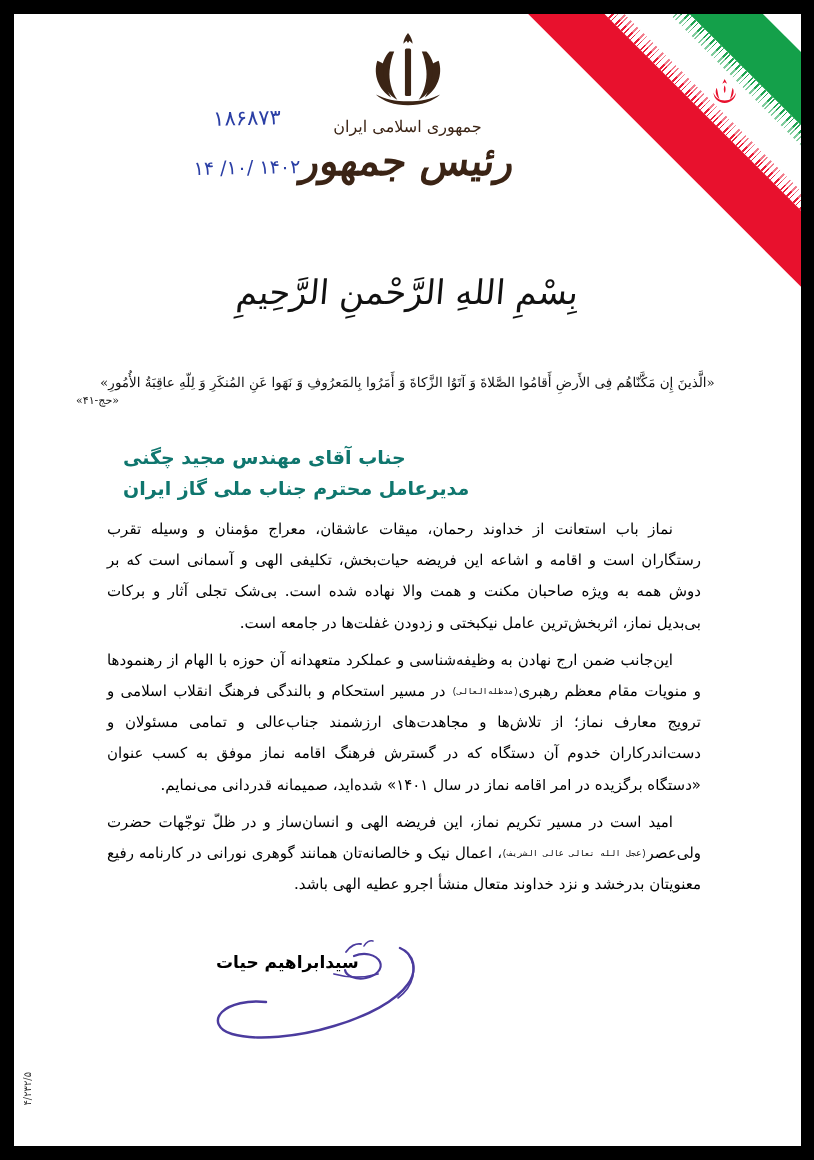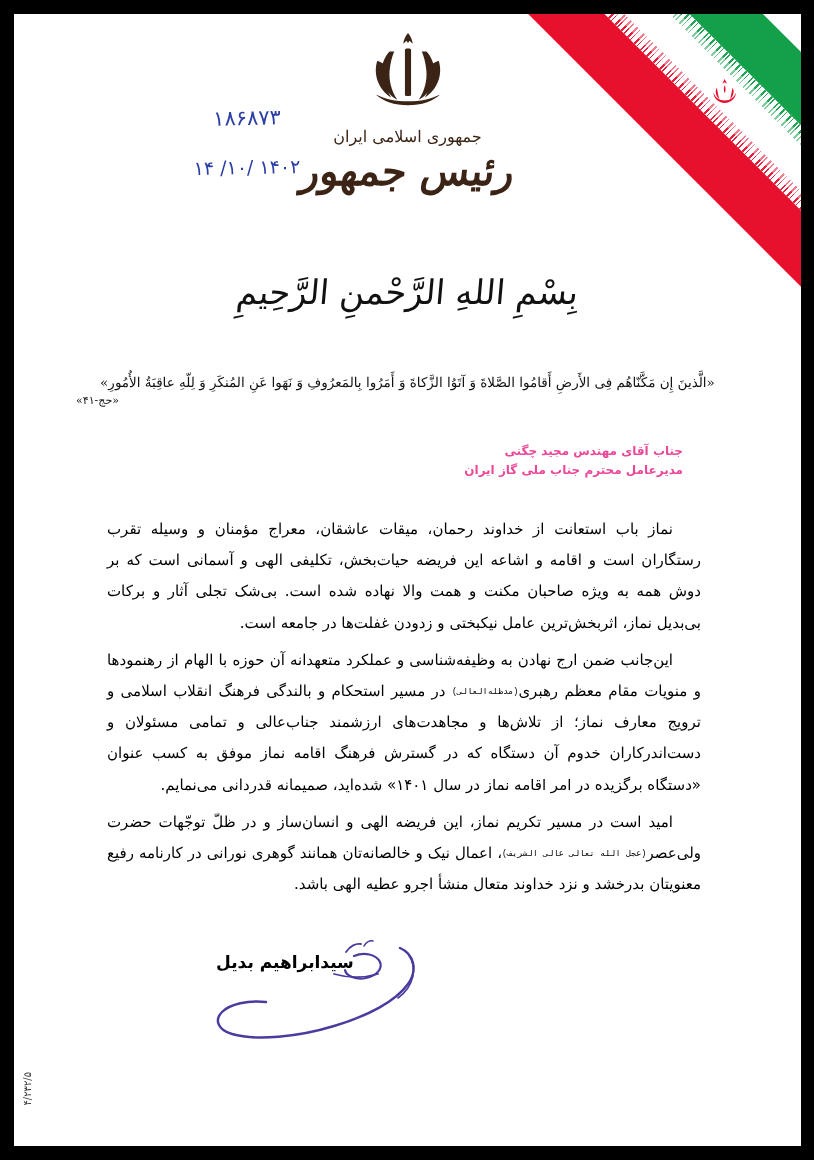--- a/index.html
+++ b/index.html
@@ -91,21 +91,21 @@
     width: 100%;
     text-align: center;
   }
   #emblem-wrap {
     width: 92px;
     margin: 0 auto;
     color: #3b2415;
   }
   #emblem-wrap svg { width: 100%; height: auto; display: block; }
   #republic-name {
-    margin-top: 13px;
+    margin-top: 3px;
     font-size: 16px;
     color: #3b2415;
     font-family: "DejaVu Serif", "Liberation Serif", serif;
     letter-spacing: -0.5px;
   }
   #president-title {
     margin-top: 4px;
     font-size: 40px;
     color: #3b2415;
     font-family: "DejaVu Serif", "Liberation Serif", serif;
@@ -171,24 +171,24 @@
     padding-left: 62px;
     font-family: "DejaVu Serif", "Liberation Serif", serif;
   }
 
   
   #addressee {
     position: absolute;
     top: 428px;
     right: 118px;
     width: 560px;
-    text-align: right;
+    text-align: left;
     font-weight: bold;
-    font-size: 12px;
-    color: #ec4899;
+    font-size: 19px;
+    color: #0f766e;
     line-height: 1.62;
     font-family: "DejaVu Sans", "Liberation Sans", sans-serif;
   }
 
   
   #body-text {
     position: absolute;
     top: 500px;
     right: 100px;
     width: 594px;
@@ -315,21 +315,21 @@
       <div>مدیرعامل محترم جناب ملی گاز ایران</div>
     </div>
 
     <div id="body-text">
       <p>نماز باب استعانت از خداوند رحمان، میقات عاشقان، معراج مؤمنان و وسیله تقرب رستگاران است و اقامه و اشاعه این فریضه حیات‌بخش، تکلیفی الهی و آسمانی است که بر دوش همه به ویژه صاحبان مکنت و همت والا نهاده شده است. بی‌شک تجلی آثار و برکات بی‌بدیل نماز، اثربخش‌ترین عامل نیکبختی و زدودن غفلت‌ها در جامعه است.</p>
       <p><span>این‌جانب ضمن ارج نهادن به وظیفه‌شناسی و عملکرد متعهدانه آن حوزه با الهام از رهنمودها و منویات مقام معظم رهبری</span><span class="honorific">(مدظله‌العالی)</span><span> در مسیر استحکام و بالندگی فرهنگ انقلاب اسلامی و ترویج معارف نماز؛ از تلاش‌ها و مجاهدت‌های ارزشمند جناب‌عالی و تمامی مسئولان و دست‌اندرکاران خدوم آن دستگاه که در گسترش فرهنگ اقامه نماز موفق به کسب عنوان </span><span class="award">«دستگاه برگزیده در امر اقامه نماز در سال ۱۴۰۱»</span><span> شده‌اید، صمیمانه قدردانی می‌نمایم.</span></p>
       <p><span>امید است در مسیر تکریم نماز، این فریضه الهی  و انسان‌ساز و در ظلّ توجّهات حضرت ولی‌عصر</span><span class="honorific">(عجل الله تعالی عالی الشریف)</span><span>، اعمال نیک و خالصانه‌تان همانند گوهری نورانی در کارنامه رفیع معنویتان بدرخشد و نزد خداوند متعال منشأ اجرو عطیه الهی باشد.</span></p>
     </div>
 
     <div id="signature-block">
-      <div id="signer-name">سیدابراهیم بدیل</div>
+      <div id="signer-name">سیدابراهیم حیات</div>
       <div id="signature-mark">
         <svg viewBox="0 0 250 115" aria-hidden="true">
           <g fill="none" stroke="currentColor" stroke-linecap="round" stroke-linejoin="round">
             <path d="M196 14 c14 6 18 22 8 36 c-12 17 -40 32 -74 42 c-36 11 -78 15 -102 8 c-14 -4 -18 -14 -10 -22 c8 -8 26 -12 44 -10" stroke-width="2.4"></path>
             <path d="M150 22 c10 -4 22 -2 26 6 c3 7 -4 14 -14 16 c-10 2 -20 -2 -21 -8" stroke-width="2.2"></path>
             <path d="M142 18 c4 -6 10 -9 15 -8" stroke-width="1.8"></path>
             <path d="M160 12 c2 -4 6 -6 9 -5" stroke-width="1.6"></path>
             <path d="M130 40 c14 4 30 4 44 0" stroke-width="1.8"></path>
             <path d="M204 20 c10 14 6 32 -10 44" stroke-width="1.6"></path>
           </g>

